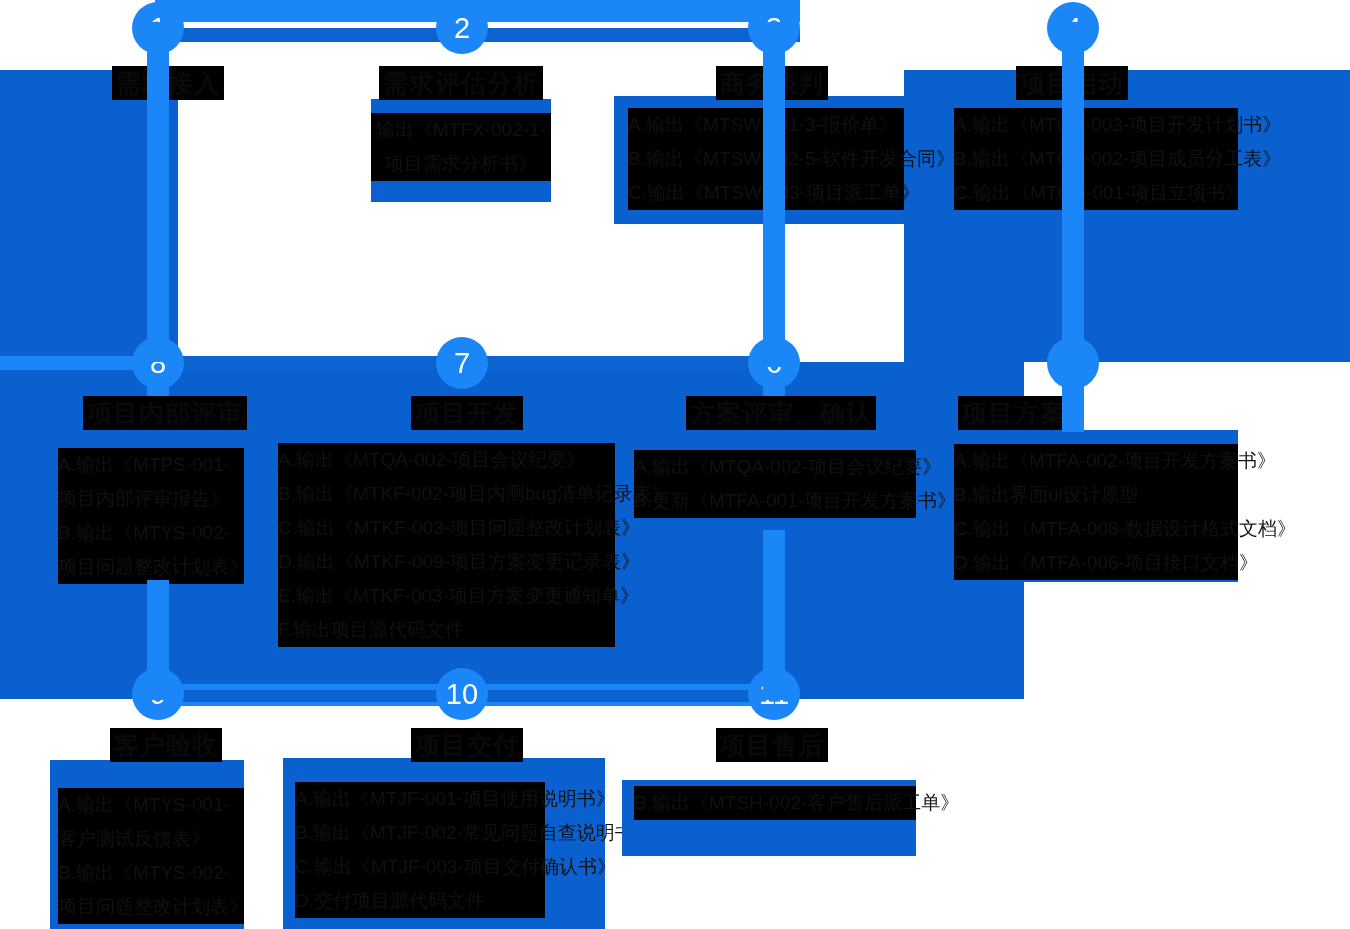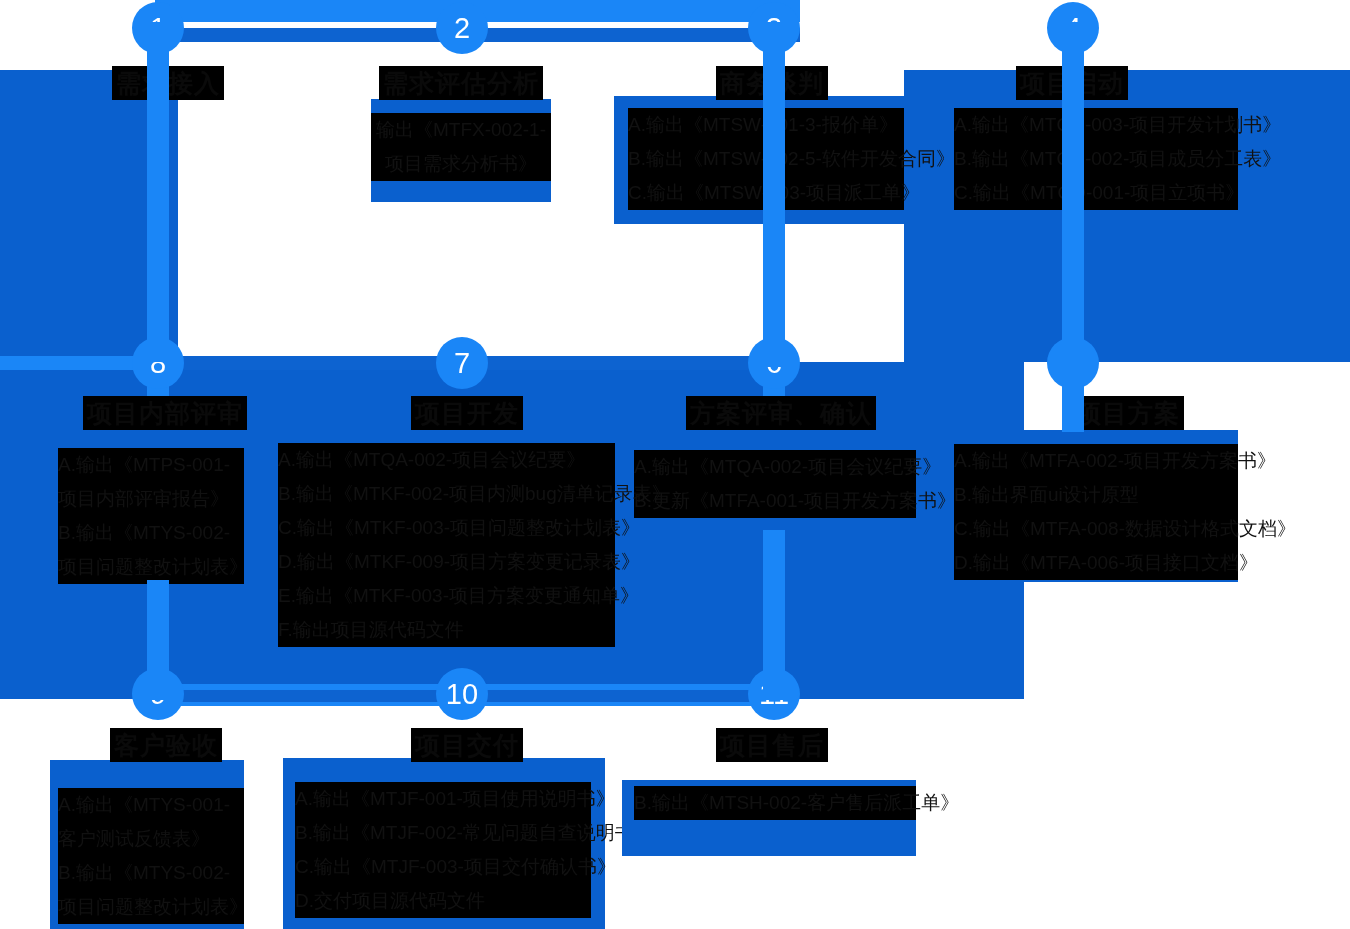--- a/index.html
+++ b/index.html
@@ -94,21 +94,21 @@
     <span>10</span>
   </div>
   <div class="node" style="left:748px;top:668px;">
     <span>11</span>
   </div>
 
   <div class="title" style="left:112px;top:66px;">需求接入</div>
   <div class="title" style="left:379px;top:66px;">需求评估分析</div>
   <div class="title" style="left:716px;top:66px;">商务谈判</div>
   <div class="title" style="left:1016px;top:66px;">项目启动</div>
-  <div class="title" style="left:1072px;top:396px;">项目方案</div>
+  <div class="title" style="left:958px;top:396px;">项目方案</div>
   <div class="title" style="left:686px;top:396px;">方案评审、确认</div>
   <div class="title" style="left:411px;top:396px;">项目开发</div>
   <div class="title" style="left:83px;top:396px;">项目内部评审</div>
   <div class="title" style="left:110px;top:728px;">客户验收</div>
   <div class="title" style="left:411px;top:728px;">项目交付</div>
   <div class="title" style="left:716px;top:728px;">项目售后</div>
 
   <div class="card" style="left:371px;top:99px;width:180px;height:103px;">
     <ul style="padding:14px 0 0 0;">
       <li class="ctr">输出《MTFX-002-1-</li>
@@ -170,21 +170,21 @@
 
   <div class="card" style="left:50px;top:760px;width:194px;height:169px;">
     <ul style="padding:28px 0 0 8px;">
       <li>A.输出《MTYS-001-</li>
       <li>客户测试反馈表》</li>
       <li>B.输出《MTYS-002-</li>
       <li>项目问题整改计划表》</li>
     </ul>
   </div>
 
-  <div class="card" style="left:283px;top:758px;width:308px;height:171px;">
+  <div class="card" style="left:283px;top:758px;width:262px;height:171px;">
     <ul style="padding:24px 0 0 12px;">
       <li>A.输出《MTJF-001-项目使用说明书》</li>
       <li>B.输出《MTJF-002-常见问题自查说明书》</li>
       <li>C.输出《MTJF-003-项目交付确认书》</li>
       <li>D.交付项目源代码文件</li>
     </ul>
   </div>
 
   <div class="card" style="left:622px;top:780px;width:294px;height:76px;">
     <ul style="padding:6px 0 0 12px;">

